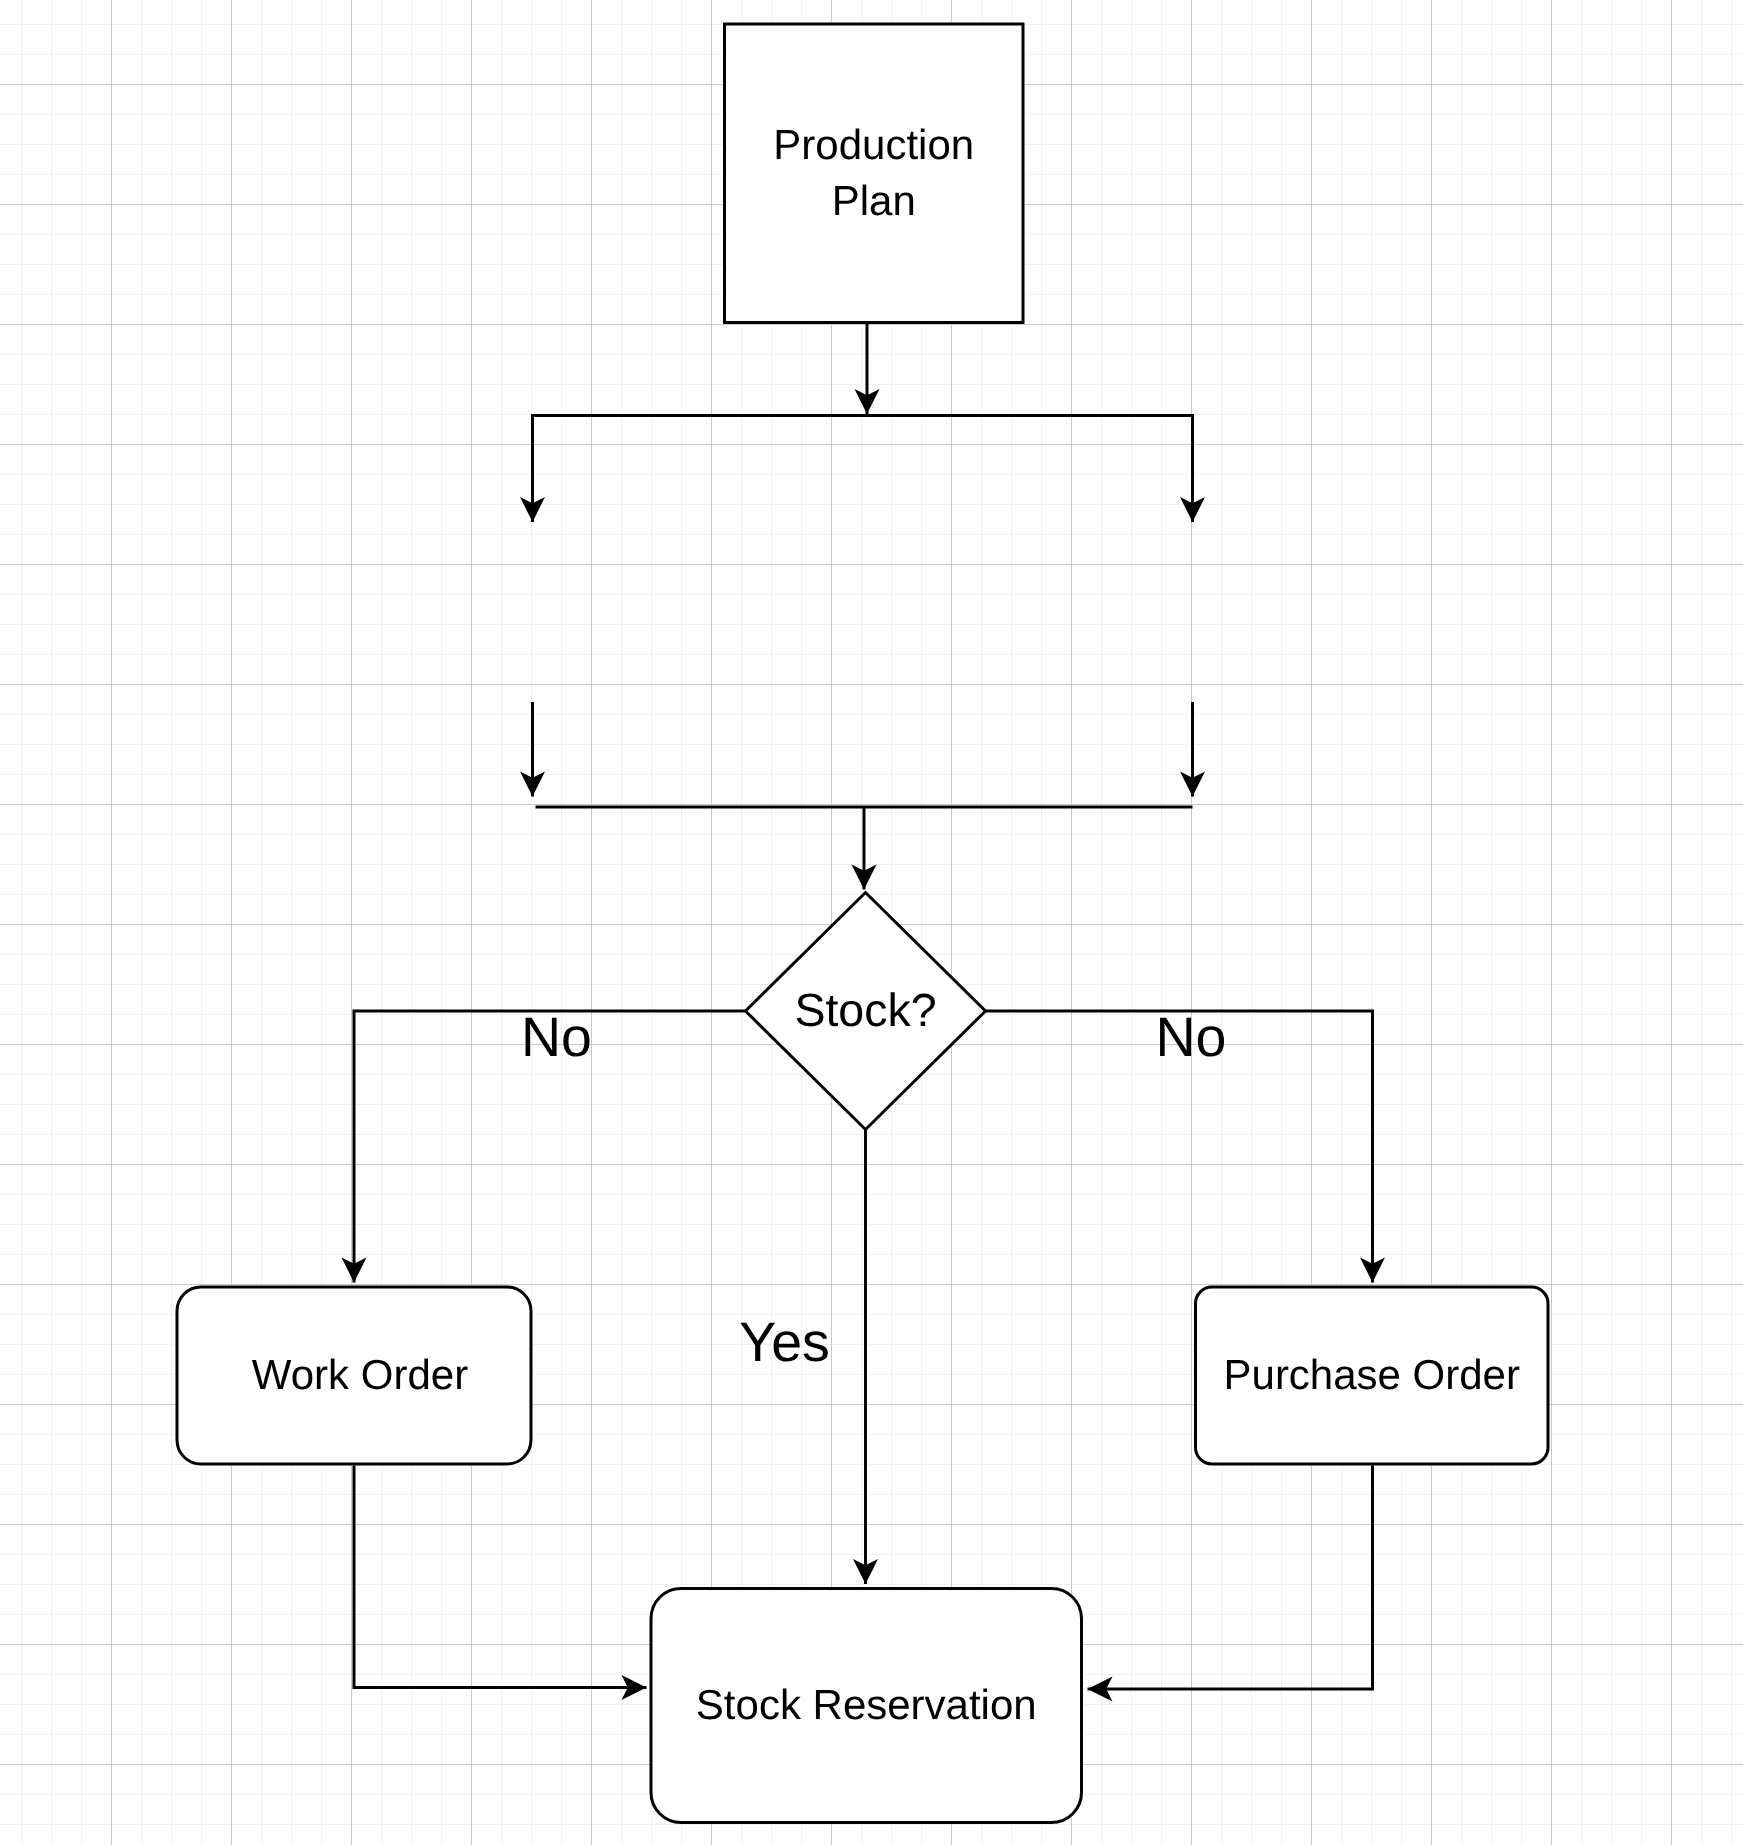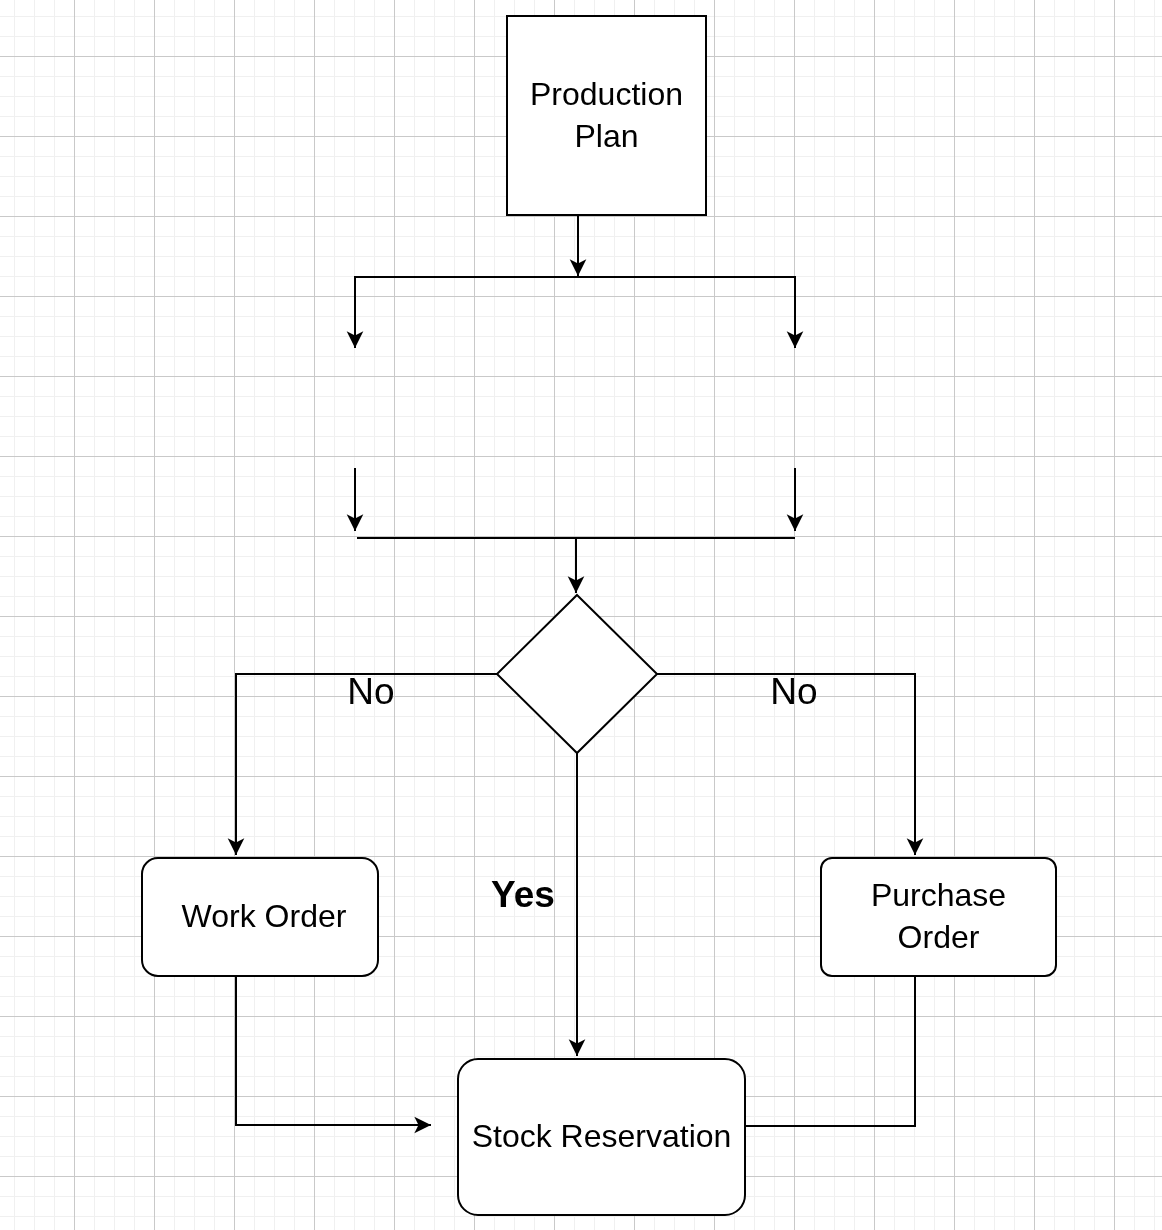--- a/index.html
+++ b/index.html
@@ -45,24 +45,23 @@
     position: absolute;
     z-index: 2;
     box-sizing: border-box;
     background: #ffffff;
     border: 2px solid #000000;
     color: #000000;
     display: flex;
     align-items: center;
     justify-content: center;
     text-align: center;
-    font-size: 32px;
+    font-size: 28px;
     line-height: 1.3;
     padding: 0 4px;
-    margin-left: 24px;
   }
   #node-production-plan   { left: 482px; top: 15px;   width: 201px; height: 201px; }
   #node-sub-assembly      { left: 215px; top: 349px;  width: 282px; height: 119px; }
   #node-raw-materials     { left: 675px; top: 349px;  width: 281px; height: 119px; }
   #node-work-order        { left: 117px; top: 857px;  width: 238px; height: 120px; border-radius: 17px; padding-left: 12px; }
   #node-purchase-order    { left: 796px; top: 857px;  width: 237px; height: 120px; border-radius: 12px; }
   #node-stock-reservation { left: 433px; top: 1058px; width: 289px; height: 158px; border-radius: 21px; }
   #node-stock-decision-label {
     position: absolute;
     z-index: 3;
@@ -80,21 +79,21 @@
     z-index: 2;
     color: #000000;
     font-size: 37px;
     text-align: center;
     line-height: 48px;
     height: 48px;
     margin-top: 44px;
   }
   #label-no-left  { left: 321px; top: 624px; width: 100px; }
   #label-no-right { left: 744px; top: 624px; width: 100px; }
-  #label-yes      { left: 473px; top: 827px; width: 100px; font-weight: bold; }
+  #label-yes      { left: 473px; top: 827px; width: 100px; }
 </style>
 </head>
 <body>
 
 <div class="canvas">
 
   <svg class="edges-layer" viewBox="0 0 1162 1230">
     <defs>
       <marker id="arrow" viewBox="0 0 12 12" refX="11" refY="6" markerWidth="20" markerHeight="20" markerUnits="userSpaceOnUse" orient="auto">
         <path d="M 1,1 L 11,6 L 1,11 L 3.5,6 Z" fill="#000000"></path>
@@ -119,20 +118,23 @@
 
     <polygon class="diamond" points="577,595 657,674 577,753 497,674"></polygon>
   </svg>
 
   <div class="node" id="node-production-plan">
     <span>Production Plan</span>
   </div>
 
 
 
+  <div id="node-stock-decision-label">
+    <span>Stock?</span>
+  </div>
 
   <div class="node" id="node-work-order">
     <span>Work Order</span>
   </div>
 
   <div class="node" id="node-purchase-order">
     <span>Purchase Order</span>
   </div>
 
   <div class="node" id="node-stock-reservation">

